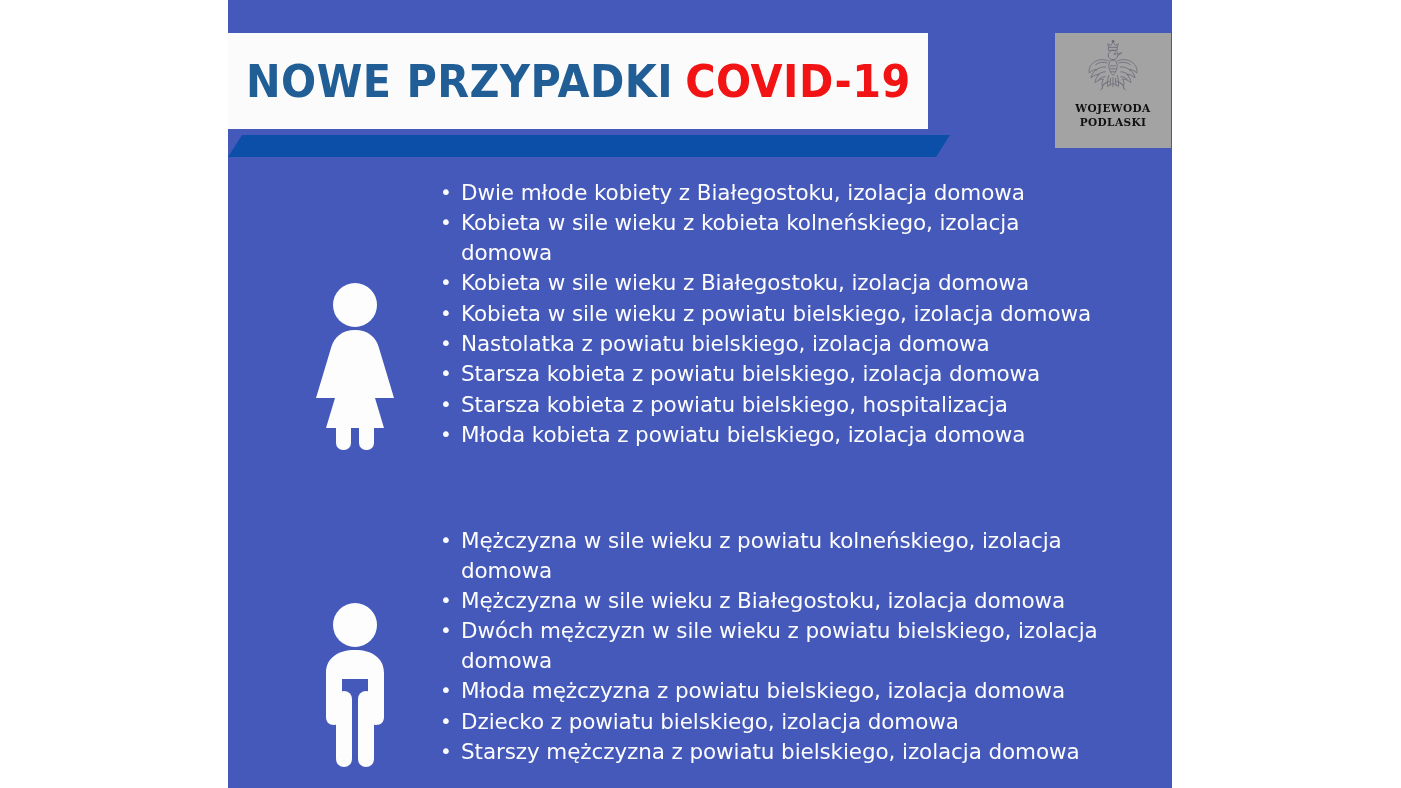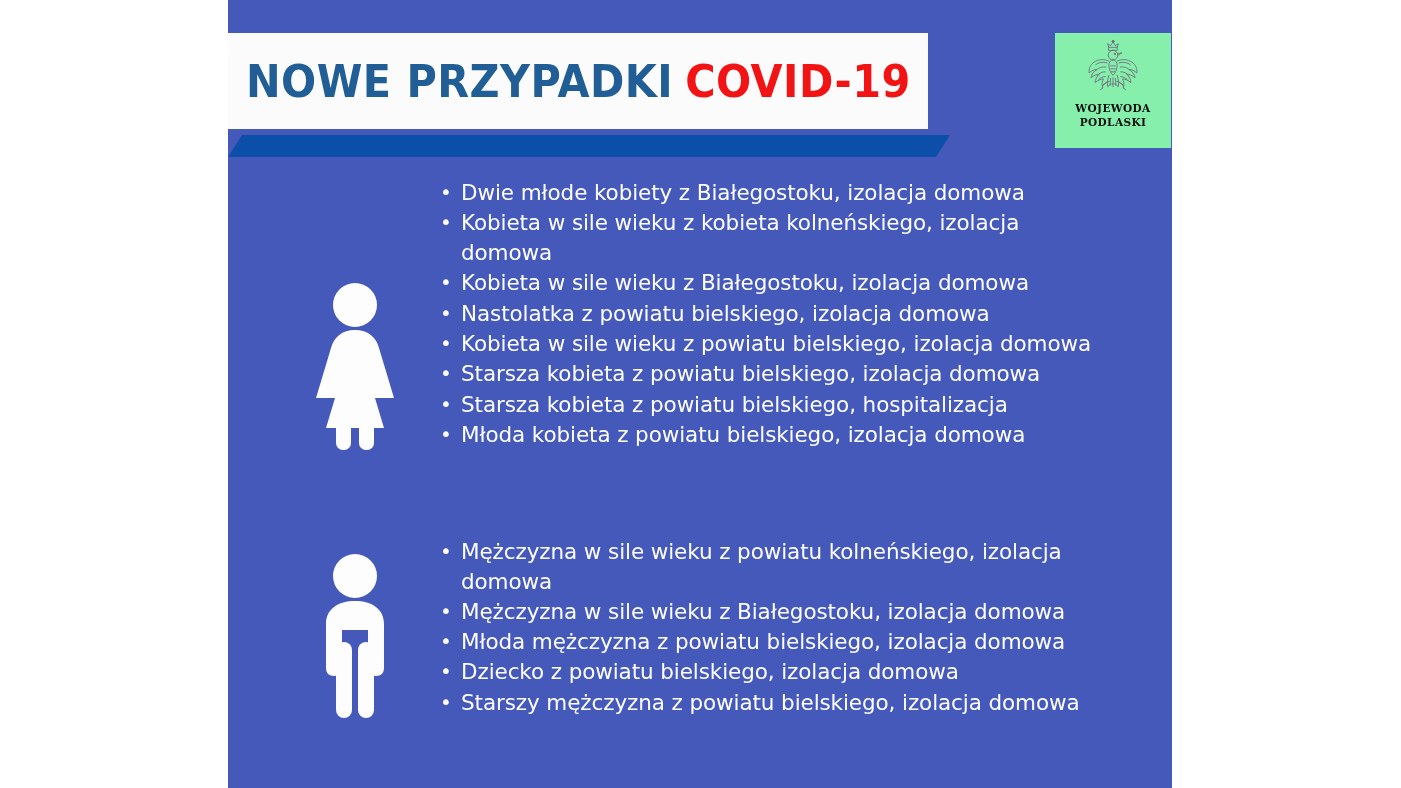--- a/index.html
+++ b/index.html
@@ -68,21 +68,21 @@
     clip-path: polygon(14px 0, 722px 0, 708px 22px, 0 22px);
   }
 
   
   .logo-card {
     position: absolute;
     left: 1055px;
     top: 33px;
     width: 116px;
     height: 115px;
-    background: #86efac;
+    background: #a3a3a3;
     display: flex;
     flex-direction: column;
     align-items: center;
     justify-content: flex-start;
     padding-top: 6px;
     box-sizing: border-box;
   }
   .logo-emblem {
     width: 60px;
     height: 62px;
@@ -202,41 +202,42 @@
           <path d="M42 50 c-13 0 -21 7 -24 18 L3 118 h19 l-9 30 h58 l-9 -30 h19 L66 68 c-3 -11 -11 -18 -24 -18 z"></path>
           <rect x="23" y="118" width="15" height="52" rx="7"></rect>
           <rect x="46" y="118" width="15" height="52" rx="7"></rect>
         </g>
       </svg>
     </div>
     <ul class="case-list">
       <li>Dwie młode kobiety z Białegostoku, izolacja domowa</li>
       <li>Kobieta w sile wieku z kobieta kolneńskiego, izolacja domowa</li>
       <li>Kobieta w sile wieku z Białegostoku, izolacja domowa</li>
+      <li>Kobieta w sile wieku z powiatu bielskiego, izolacja domowa</li>
       <li>Nastolatka z powiatu bielskiego, izolacja domowa</li>
-      <li>Kobieta w sile wieku z powiatu bielskiego, izolacja domowa</li>
       <li>Starsza kobieta z powiatu bielskiego, izolacja domowa</li>
       <li>Starsza kobieta z powiatu bielskiego, hospitalizacja</li>
       <li>Młoda kobieta z powiatu bielskiego, izolacja domowa</li>
     </ul>
   </div>
 
   <div class="group group-men">
     <div class="pictogram-col pictogram-men">
       <svg class="pictogram" width="80" height="166" viewBox="0 0 80 166" aria-hidden="true">
         <g fill="#fdfdfd">
           <circle cx="40" cy="24" r="22"></circle>
           <path d="M40 49 c-17 0 -29 8 -29 23 v44 c0 5 3 8 8 8 c5 0 8 -3 8 -8 V78 h26 v38 c0 5 3 8 8 8 c5 0 8 -3 8 -8 V72 c0 -15 -12 -23 -29 -23 z"></path>
           <rect x="21" y="90" width="16" height="76" rx="8"></rect>
           <rect x="43" y="90" width="16" height="76" rx="8"></rect>
         </g>
       </svg>
     </div>
     <ul class="case-list">
       <li>Mężczyzna w sile wieku z powiatu kolneńskiego, izolacja domowa</li>
       <li>Mężczyzna w sile wieku z Białegostoku, izolacja domowa</li>
+      <li>Dwóch mężczyzn w sile wieku z powiatu bielskiego, izolacja domowa</li>
       <li>Młoda mężczyzna z powiatu bielskiego, izolacja domowa</li>
       <li>Dziecko z powiatu bielskiego, izolacja domowa</li>
       <li>Starszy mężczyzna z powiatu bielskiego, izolacja domowa</li>
     </ul>
   </div>
 
 </div>
 
 </body></html>

